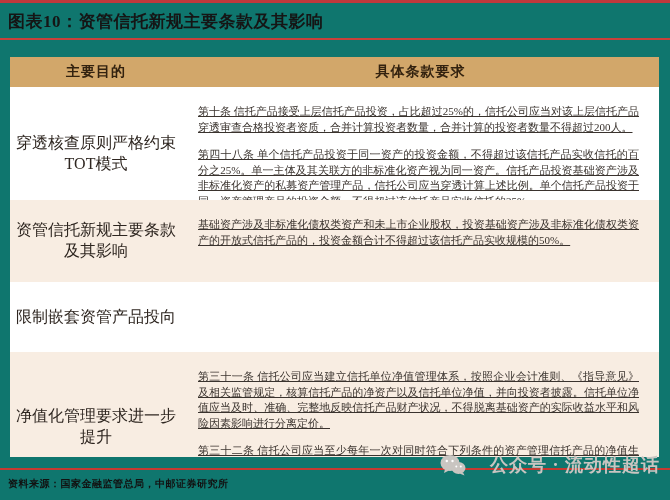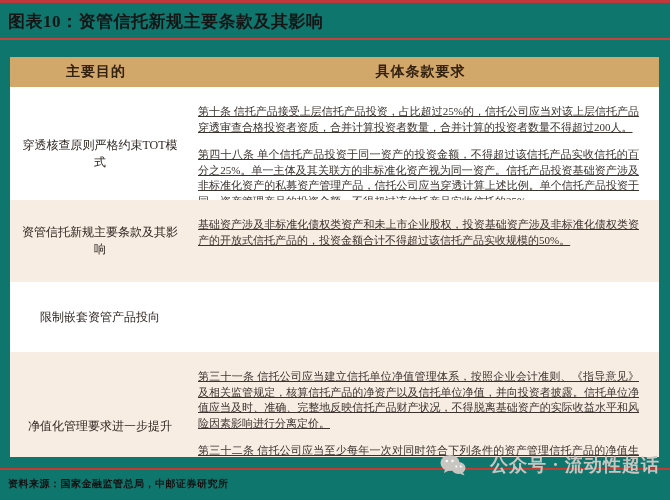--- a/index.html
+++ b/index.html
@@ -40,22 +40,22 @@
     display:grid;grid-template-columns:172px 1fr;
     overflow:hidden;
   }
   .row:nth-of-type(1){height:113px;background:#ffffff;}
   .row:nth-of-type(2){height:82px;background:#f8ede2;}
   .row:nth-of-type(3){height:70px;background:#ffffff;}
   .row:nth-of-type(4){height:105px;background:#f8ede2;}
   .cell-purpose{
     display:flex;align-items:center;justify-content:center;
     text-align:center;
-    font-size:12px;color:#2e2620;
-    padding:0 2px;box-sizing:border-box;margin-left:8px;
+    font-size:16px;color:#2e2620;
+    padding:0 2px;box-sizing:border-box;
   }
   .cell-req{
     padding:5px 8px 0 4px;box-sizing:border-box;
   }
   .cell-req p{
     margin:12px;
     font-size:11px;line-height:15.5px;color:#3a332e;
     text-align:justify;
     text-decoration:underline;
   }

